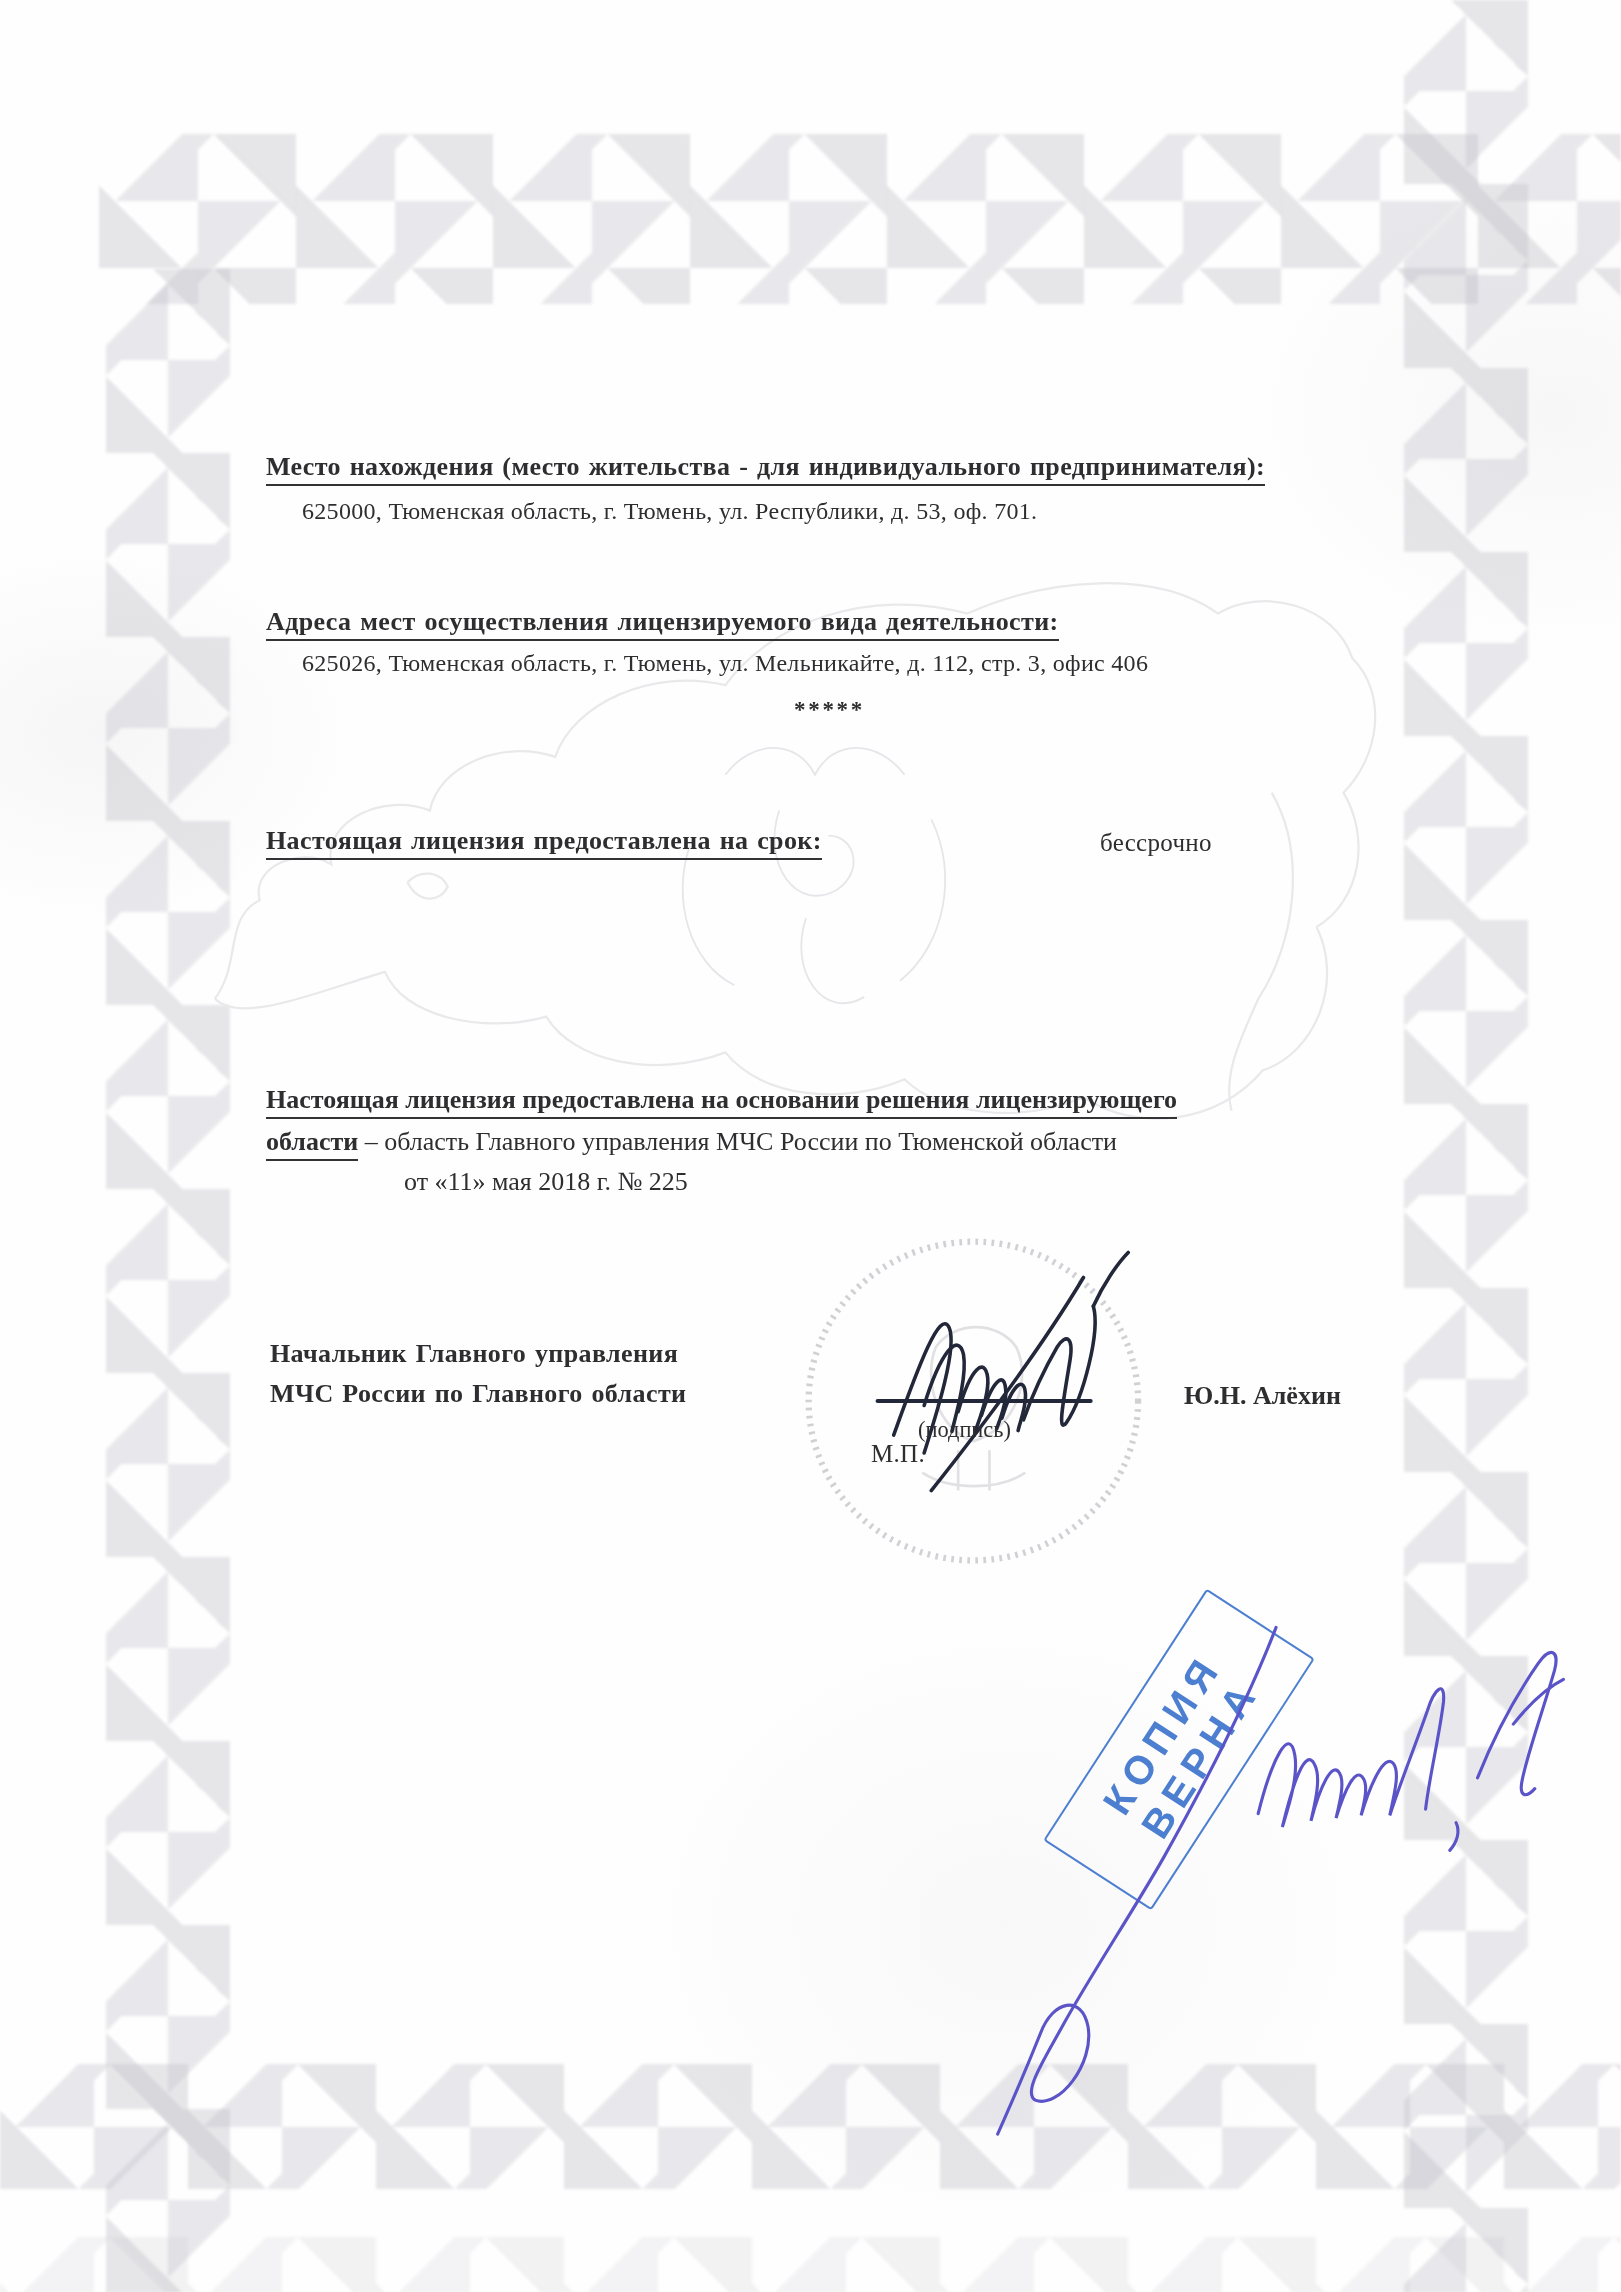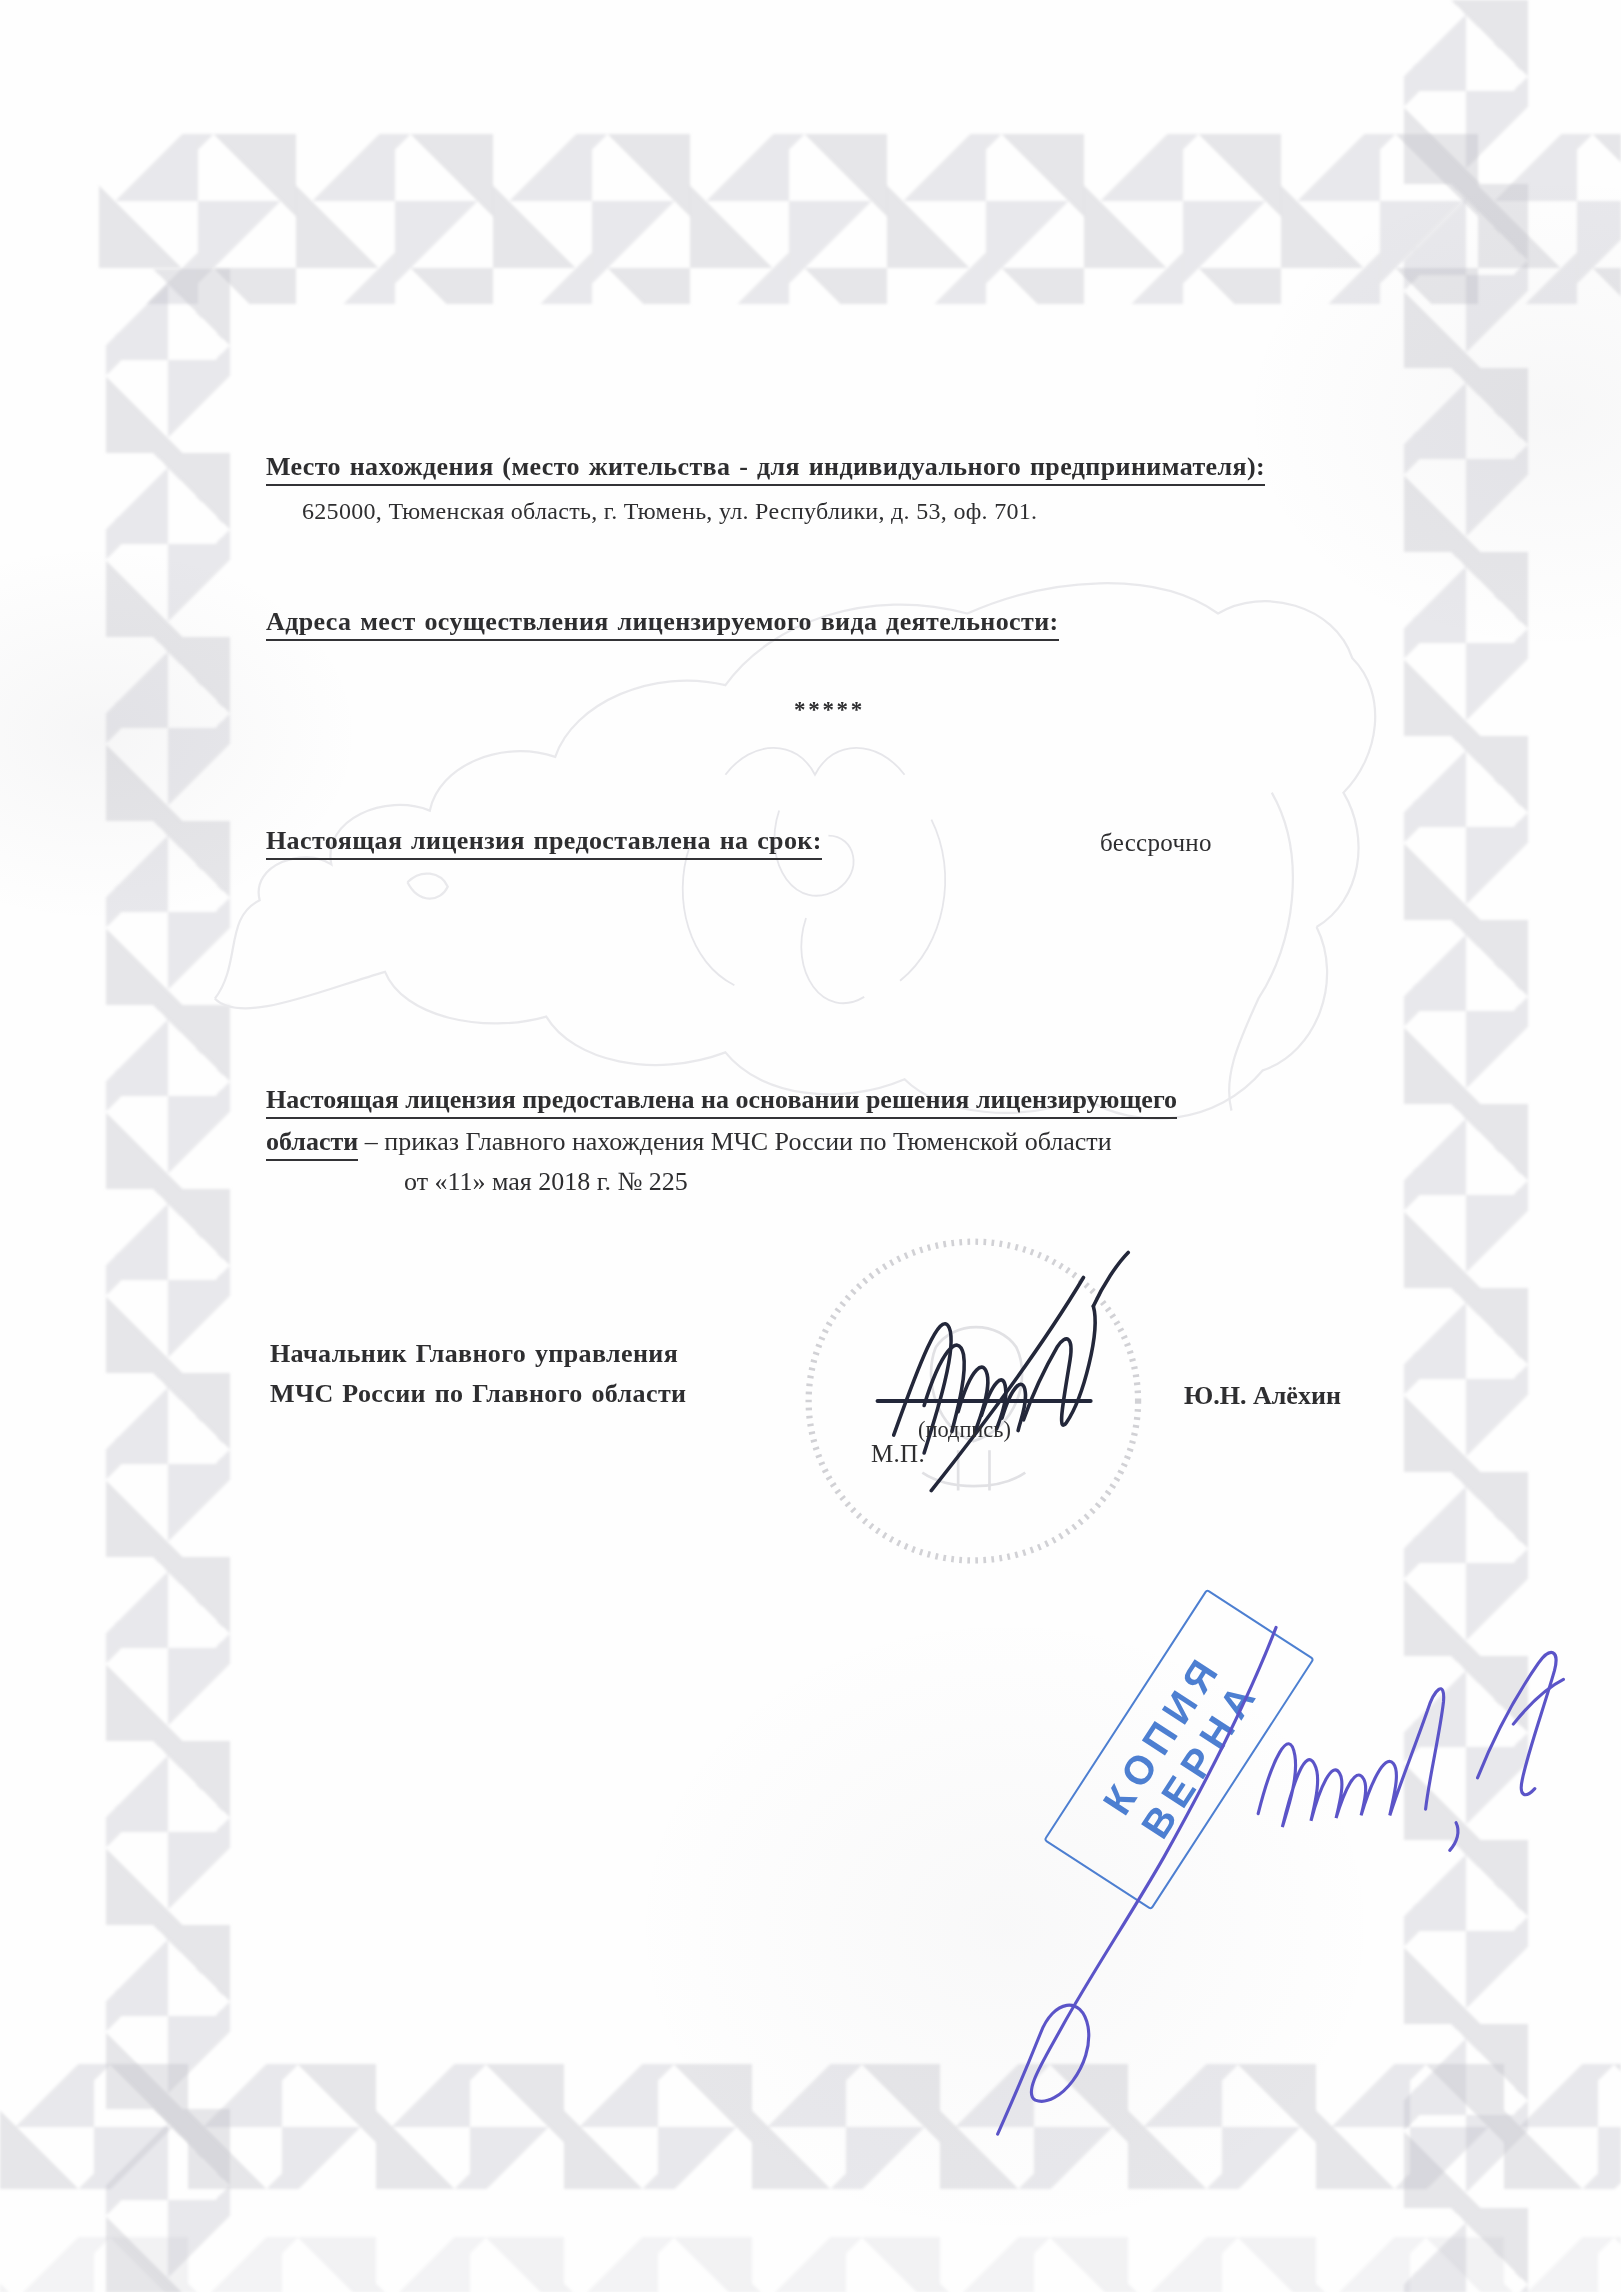--- a/index.html
+++ b/index.html
@@ -96,33 +96,34 @@
   </svg>
 
   <div class="tline h" style="left:266px;top:452px">
     <span class="u">Место нахождения (место жительства - для индивидуального предпринимателя):</span>
   </div>
   <div class="tline b" style="left:266px;top:498px">625000, Тюменская область, г. Тюмень, ул. Республики, д. 53, оф. 701.</div>
 
   <div class="tline h" style="left:266px;top:607px">
     <span class="u">Адреса мест осуществления лицензируемого вида деятельности:</span>
   </div>
+  <div class="tline b" style="left:266px;top:650px">625026, Тюменская область, г. Тюмень, ул. Мельникайте, д. 112, стр. 3, офис 406</div>
 
   <div class="tline stars" style="left:266px;top:697px;width:1127px;text-align:center">*****</div>
 
   <div class="tline h" style="left:266px;top:826px">
     <span class="u">Настоящая лицензия предоставлена на срок:</span>
   </div>
   <div class="tline b" style="left:1064px;top:829px;font-size:25px">бессрочно</div>
 
   <div class="tline basis" style="left:266px;top:1085px;font-weight:bold">
     <span class="u">Настоящая лицензия предоставлена на основании решения лицензирующего</span>
   </div>
   <div class="tline basis" style="left:266px;top:1127px">
-    <span class="u" style="font-weight:bold">области</span><span> – приказ Главного нахождения МЧС России по Тюменской области</span>
+    <span class="u" style="font-weight:bold">области</span><span> – область Главного управления МЧС России по Тюменской области</span>
   </div>
   <div class="tline basis" style="left:404px;top:1167px">от «11» мая 2018 г. № 225</div>
 
   <div class="tline h" style="left:270px;top:1339px">Начальник Главного управления</div>
   <div class="tline h" style="left:270px;top:1379px">МЧС России по Главного области</div>
 
   <svg style="left:788px;top:1222px;width:394px;height:376px" viewBox="0 0 440 420">
     <ellipse cx="207" cy="200" rx="184" ry="178" fill="none" stroke="#c6c6ca" stroke-width="7" stroke-dasharray="3 6" opacity="0.8"></ellipse>
     <g fill="none" stroke="#dcdce0" stroke-width="3" opacity="0.85">
       <path d="M165,140 C185,110 235,110 255,140 C272,175 255,230 207,245 C168,232 150,178 165,140"></path>

